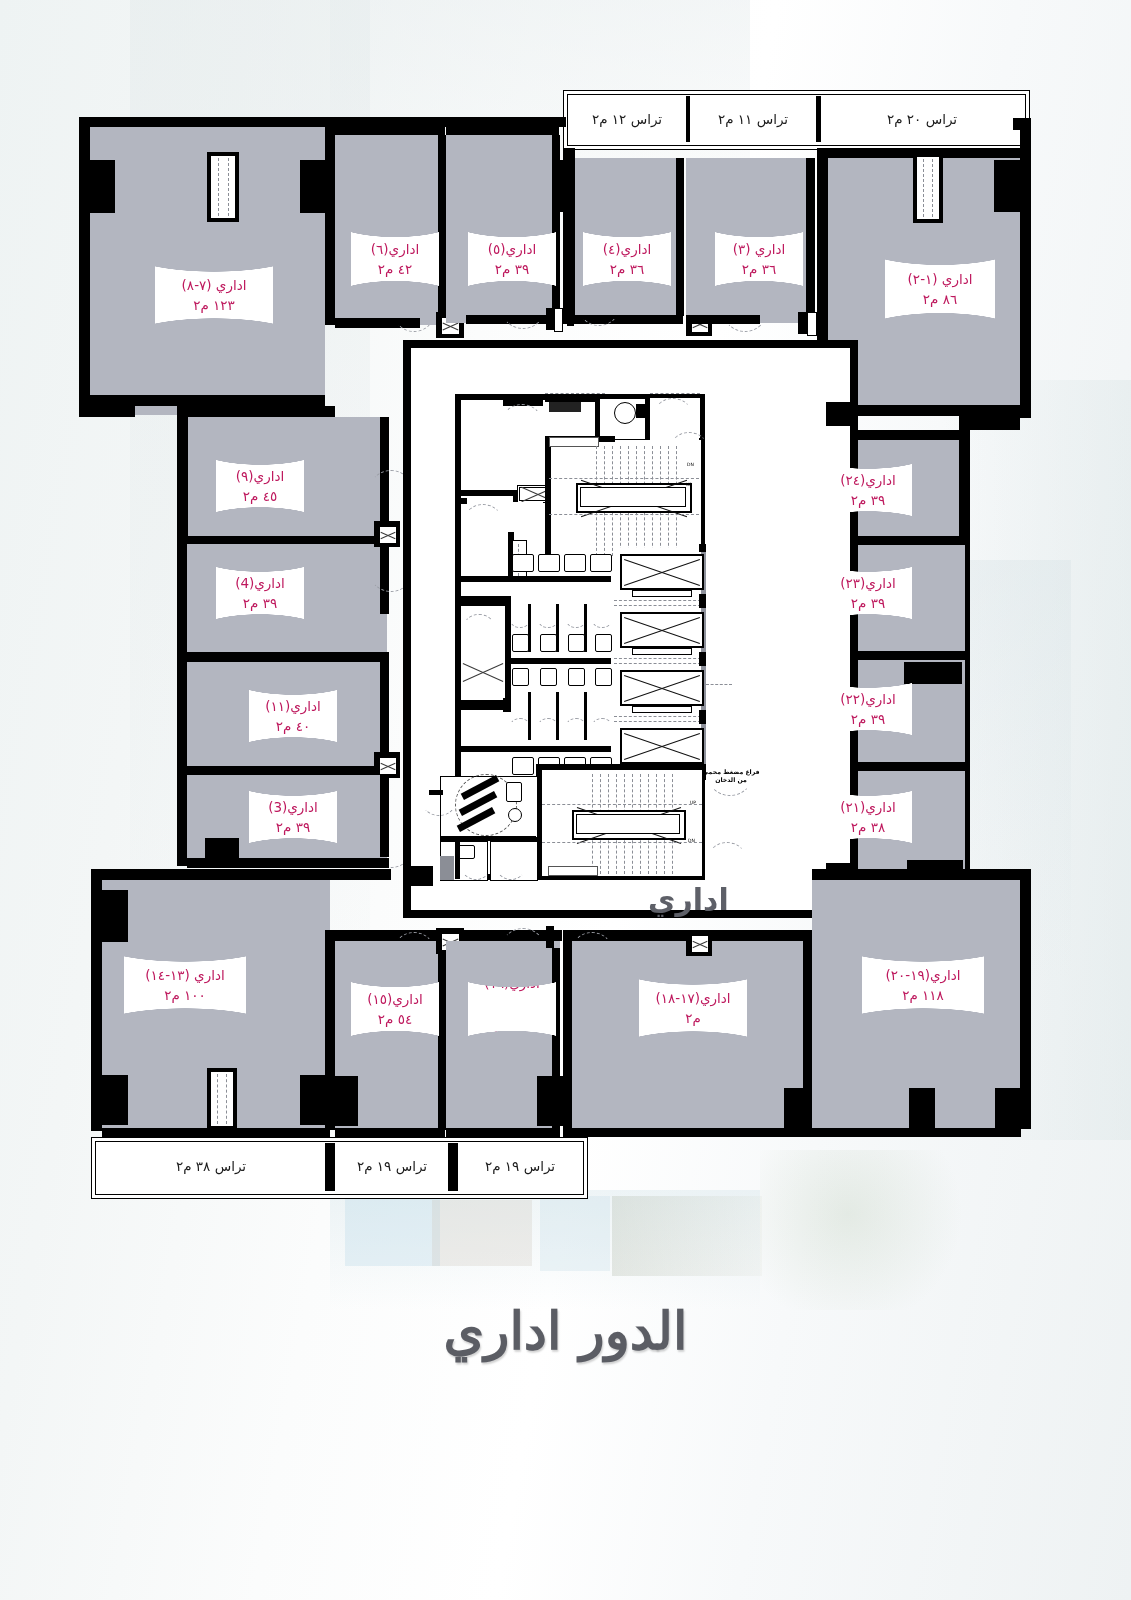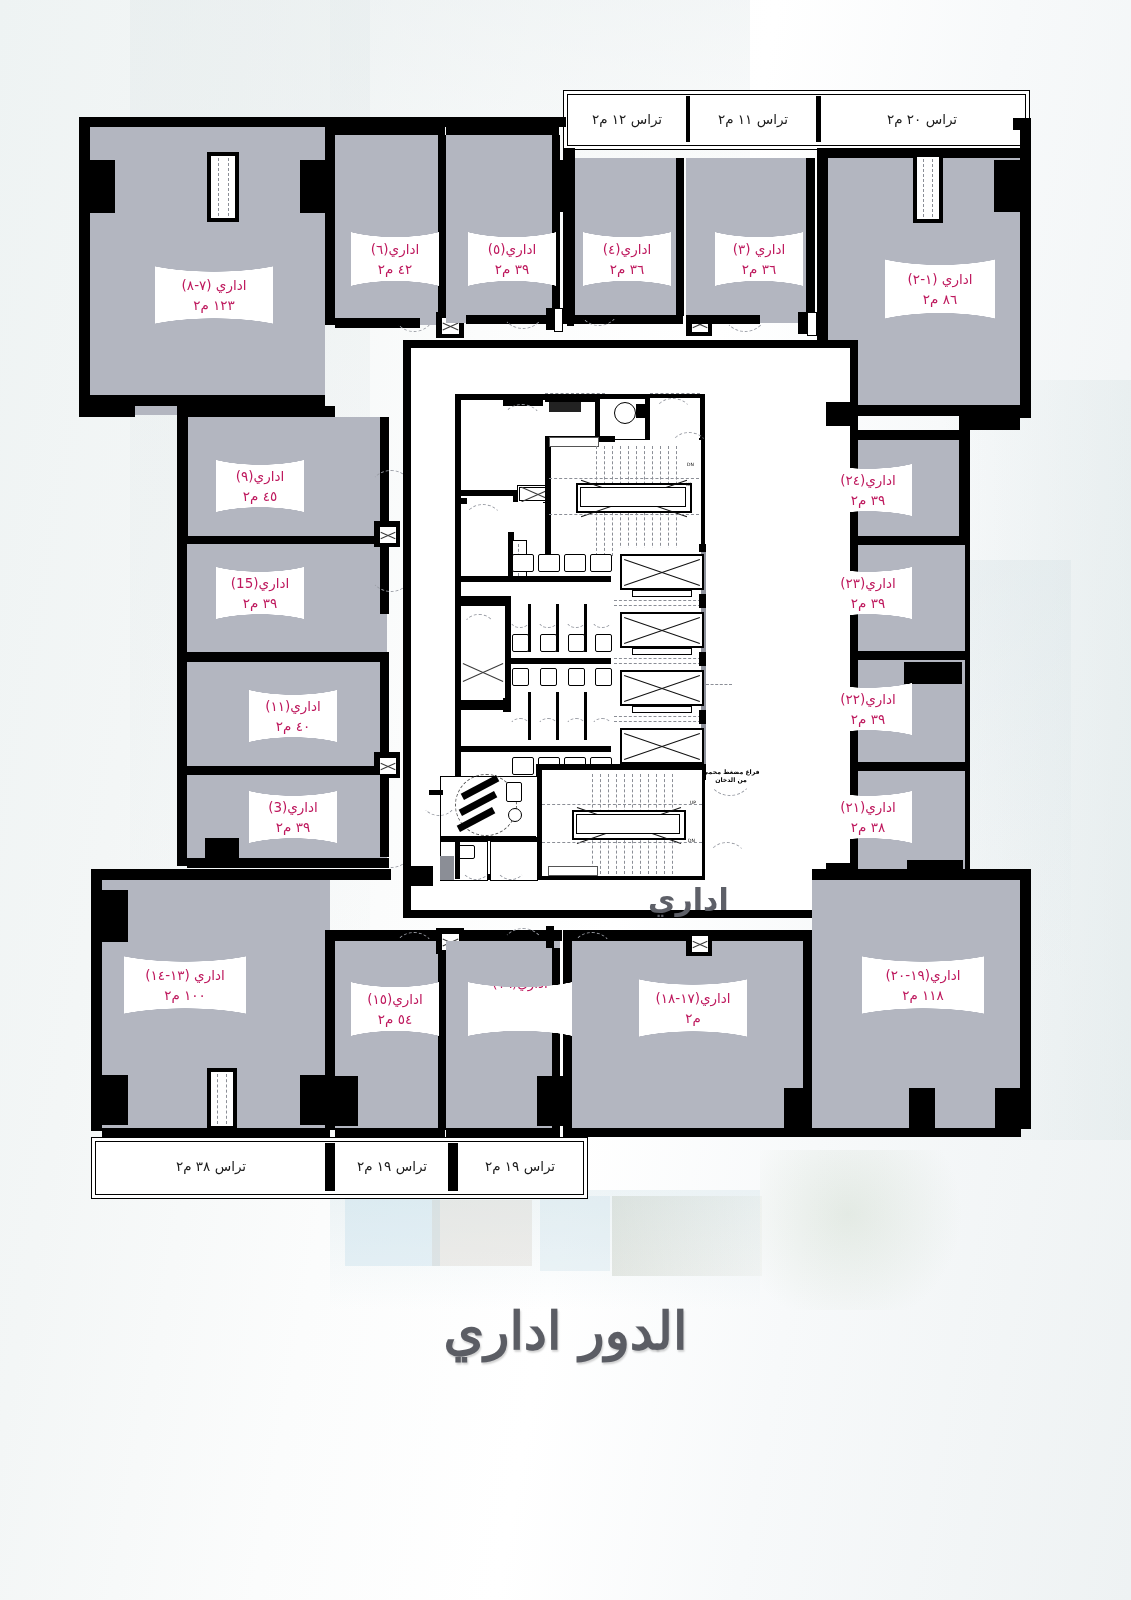--- a/index.html
+++ b/index.html
@@ -493,21 +493,21 @@
   <div class="cal" style="left:885px;top:255px;width:110px;height:68px;">
     <span class="l1">اداري (١-٢)</span>
     <span class="l2">٨٦ م٢</span>
   </div>
 
   <div class="cal" style="left:216px;top:456px;width:88px;height:60px;">
     <span class="l1">اداري(٩)</span>
     <span class="l2">٤٥ م٢</span>
   </div>
   <div class="cal" style="left:216px;top:563px;width:88px;height:60px;">
-    <span class="l1">اداري(15)</span>
+    <span class="l1">اداري(4)</span>
     <span class="l2">٣٩ م٢</span>
   </div>
   <div class="cal" style="left:249px;top:686px;width:88px;height:60px;">
     <span class="l1">اداري(١١)</span>
     <span class="l2">٤٠ م٢</span>
   </div>
   <div class="cal" style="left:249px;top:787px;width:88px;height:60px;">
     <span class="l1">اداري(3)</span>
     <span class="l2">٣٩ م٢</span>
   </div>
@@ -530,21 +530,21 @@
   </div>
 
   <div class="cal" style="left:124px;top:952px;width:122px;height:66px;">
     <span class="l1">اداري (١٣-١٤)</span>
     <span class="l2">١٠٠ م٢</span>
   </div>
   <div class="cal" style="left:351px;top:978px;width:88px;height:62px;">
     <span class="l1">اداري(١٥)</span>
     <span class="l2">٥٤ م٢</span>
   </div>
-  <div class="cal" style="left:468px;top:978px;width:104px;height:62px;gap:31px;">
+  <div class="cal" style="left:468px;top:978px;width:88px;height:62px;gap:31px;">
     <span class="l1">اداري(١٦)</span>
     <span class="l2">٥٤ م٢</span>
   </div>
   <div class="cal" style="left:639px;top:975px;width:108px;height:66px;">
     <span class="l1">اداري(١٧-١٨)</span>
     <span class="l2">م٢</span>
   </div>
   <div class="cal" style="left:862px;top:952px;width:122px;height:66px;">
     <span class="l1">اداري(١٩-٢٠)</span>
     <span class="l2">١١٨ م٢</span>

